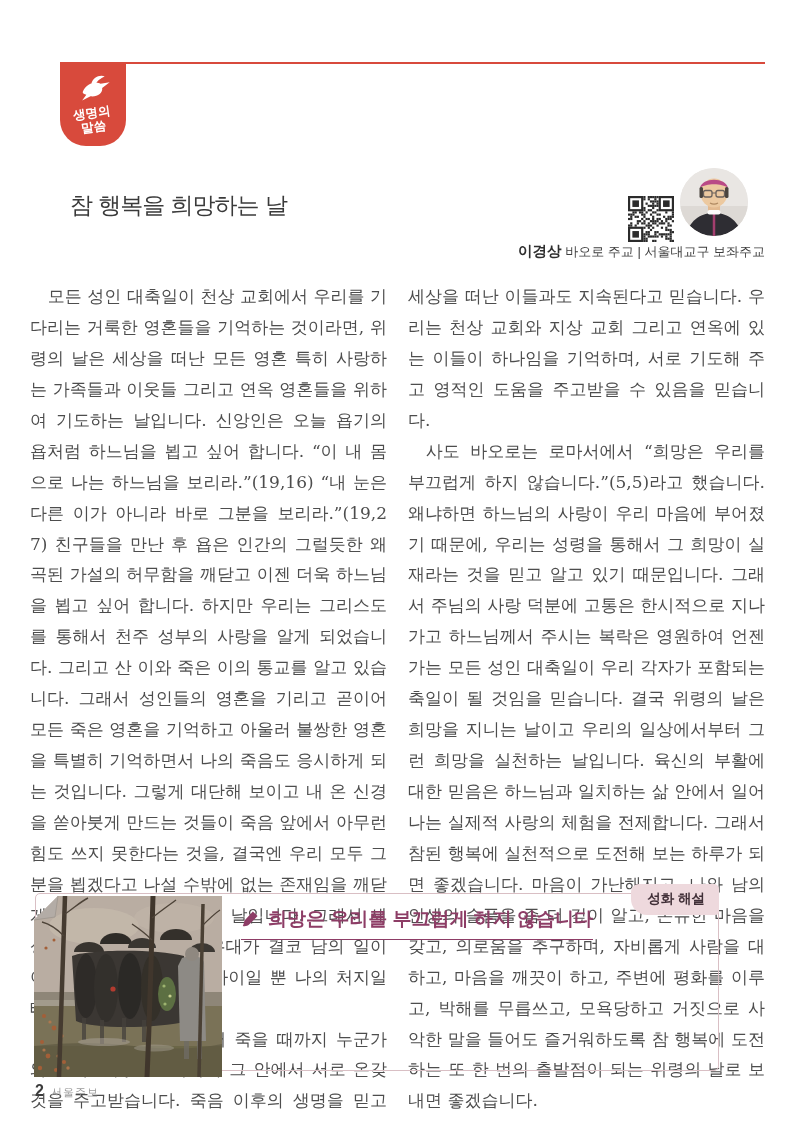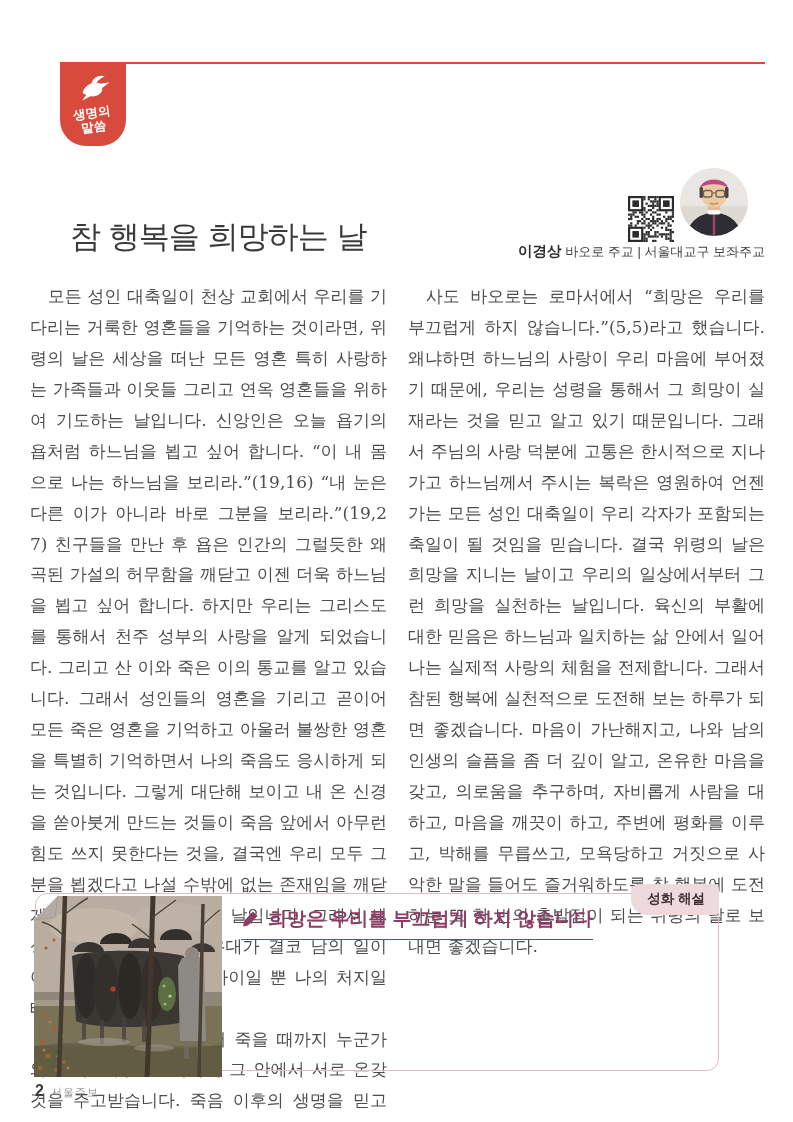--- a/index.html
+++ b/index.html
@@ -9,39 +9,39 @@
   
   .top-rule{position:absolute;left:60px;top:62px;width:705px;height:2px;background:var(--brand_red,#d84a3c);}
   .corner-badge{position:absolute;left:60px;top:62px;width:66px;height:84px;
     background:var(--brand_red,#d84a3c);border-radius:0 0 26px 26px;
     display:flex;flex-direction:column;align-items:center;justify-content:center;gap:3px;}
   .corner-badge .dove{width:38px;height:30px;}
   .badge-text{color:#fff;font-family:"Liberation Sans",sans-serif;font-weight:bold;
     font-size:12.5px;line-height:1.15;text-align:center;transform:rotate(-8deg);}
 
   
-  .page-title{position:absolute;left:70px;top:216px;margin:0;font-size:31px;font-weight:500;
+  .page-title{position:absolute;left:70px;top:190px;margin:0;font-size:23px;font-weight:500;
     color:#3a3a3a;letter-spacing:-1px;}
   .qr{position:absolute;left:628px;top:196px;width:46px;height:46px;}
   .portrait{position:absolute;left:680px;top:168px;width:68px;height:68px;border-radius:50%;
     overflow:hidden;background:#e8e5e2;}
   .author-caption{position:absolute;top:242px;right:28px;white-space:nowrap;
     font-family:Liberation Sans, sans-serif;font-size:13px;color:#3d3d3d;}
   .author-caption .name{font-weight:bold;font-size:14.5px;color:#2e2e2e;}
 
   
   .columns{position:absolute;left:30px;top:281px;width:735px;display:flex;gap:21px;}
   .col{flex:1;font-size:17px;line-height:1.82;color:var(--text,#4d4d4d);
     text-align:justify;word-break:break-all;}
   .col p{margin:0;}
   .col p.indent{text-indent:1.05em;}
 
   
   .explain-box{position:absolute;left:35px;top:893px;width:684px;height:178px;
-    border:1.5px solid var(--box_border,#d9bfc4);border-radius:12px;box-sizing:border-box;}
+    border:1.5px solid var(--box_border,#d9bfc4);border-radius:5px;box-sizing:border-box;}
   .painting{position:absolute;left:-2px;top:2px;width:188px;height:181px;}
   .box-badge{position:absolute;right:-1px;top:-10px;padding:6px 14px 7px 16px;
     background:var(--badge_pink,#eed9dd);border-radius:8px 5px 4px 16px;
     font-family:"Liberation Sans",sans-serif;font-weight:bold;font-size:13.5px;color:#402f37;}
   .box-content{position:absolute;left:205px;top:12px;width:510px;}
   .box-heading{display:inline-flex;align-items:center;gap:9px;margin:0;
     font-family:"Liberation Sans",sans-serif;font-weight:bold;font-size:19px;
     color:var(--plum,#8d3d66);padding-bottom:7px;border-bottom:1.5px solid var(--plum,#8d3d66);}
   .box-heading .brush{width:18px;height:18px;flex:none;}
   .box-body{margin:10px 0 0 0;font-size:15px;line-height:1.9;color:#5f5f5f;
@@ -256,20 +256,21 @@
     <span class="name">이경상</span>
     <span>바오로 주교  |  서울대교구 보좌주교</span>
   </div>
 
   <main class="columns">
     <div class="col">
       <p class="indent">모든 성인 대축일이 천상 교회에서 우리를 기다리는 거룩한 영혼들을 기억하는 것이라면, 위령의 날은 세상을 떠난 모든 영혼 특히 사랑하는 가족들과 이웃들 그리고 연옥 영혼들을 위하여 기도하는 날입니다. 신앙인은 오늘 욥기의 욥처럼 하느님을 뵙고 싶어 합니다. “이 내 몸으로 나는 하느님을 보리라.”(19,16) “내 눈은 다른 이가 아니라 바로 그분을 보리라.”(19,27) 친구들을 만난 후 욥은 인간의 그럴듯한 왜곡된 가설의 허무함을 깨닫고 이젠 더욱 하느님을 뵙고 싶어 합니다. 하지만 우리는 그리스도를 통해서 천주 성부의 사랑을 알게 되었습니다. 그리고 산 이와 죽은 이의 통교를 알고 있습니다. 그래서 성인들의 영혼을 기리고 곧이어 모든 죽은 영혼을 기억하고 아울러 불쌍한 영혼을 특별히 기억하면서 나의 죽음도 응시하게 되는 것입니다. 그렇게 대단해 보이고 내 온 신경을 쏟아붓게 만드는 것들이 죽음 앞에서 아무런 힘도 쓰지 못한다는 것을, 결국엔 우리 모두 그분을 뵙겠다고 나설 수밖에 없는 존재임을 깨닫게 된다는 것을 묵상하는 날입니다. 그래서 세상을 떠난 영혼들과의 유대가 결코 남의 일이 아닙니다. 바로 시간의 차이일 뿐 나의 처지일 테니 말입니다.</p>
       <p class="indent">인간은 태어나면서부터 죽을 때까지 누군가와 관계를 맺고 살아가며 그 안에서 서로 온갖 것을 주고받습니다. 죽음 이후의 생명을 믿고 희망하는 교회는 이러한 관계가</p>
     </div>
     <div class="col">
+      <p>세상을 떠난 이들과도 지속된다고 믿습니다. 우리는 천상 교회와 지상 교회 그리고 연옥에 있는 이들이 하나임을 기억하며, 서로 기도해 주고 영적인 도움을 주고받을 수 있음을 믿습니다.</p>
       <p class="indent">사도 바오로는 로마서에서 “희망은 우리를 부끄럽게 하지 않습니다.”(5,5)라고 했습니다. 왜냐하면 하느님의 사랑이 우리 마음에 부어졌기 때문에, 우리는 성령을 통해서 그 희망이 실재라는 것을 믿고 알고 있기 때문입니다. 그래서 주님의 사랑 덕분에 고통은 한시적으로 지나가고 하느님께서 주시는 복락은 영원하여 언젠가는 모든 성인 대축일이 우리 각자가 포함되는 축일이 될 것임을 믿습니다. 결국 위령의 날은 희망을 지니는 날이고 우리의 일상에서부터 그런 희망을 실천하는 날입니다. 육신의 부활에 대한 믿음은 하느님과 일치하는 삶 안에서 일어나는 실제적 사랑의 체험을 전제합니다. 그래서 참된 행복에 실천적으로 도전해 보는 하루가 되면 좋겠습니다. 마음이 가난해지고, 나와 남의 인생의 슬픔을 좀 더 깊이 알고, 온유한 마음을 갖고, 의로움을 추구하며, 자비롭게 사람을 대하고, 마음을 깨끗이 하고, 주변에 평화를 이루고, 박해를 무릅쓰고, 모욕당하고 거짓으로 사악한 말을 들어도 즐거워하도록 참 행복에 도전하는 또 한 번의 출발점이 되는 위령의 날로 보내면 좋겠습니다.</p>
     </div>
   </main>
 
   <section class="explain-box">
 
     <svg class="painting" viewBox="0 0 188 181">
       <defs>
           <clipPath id="cut">
             <polygon points="24,0 188,0 188,181 0,181 0,24"></polygon>

